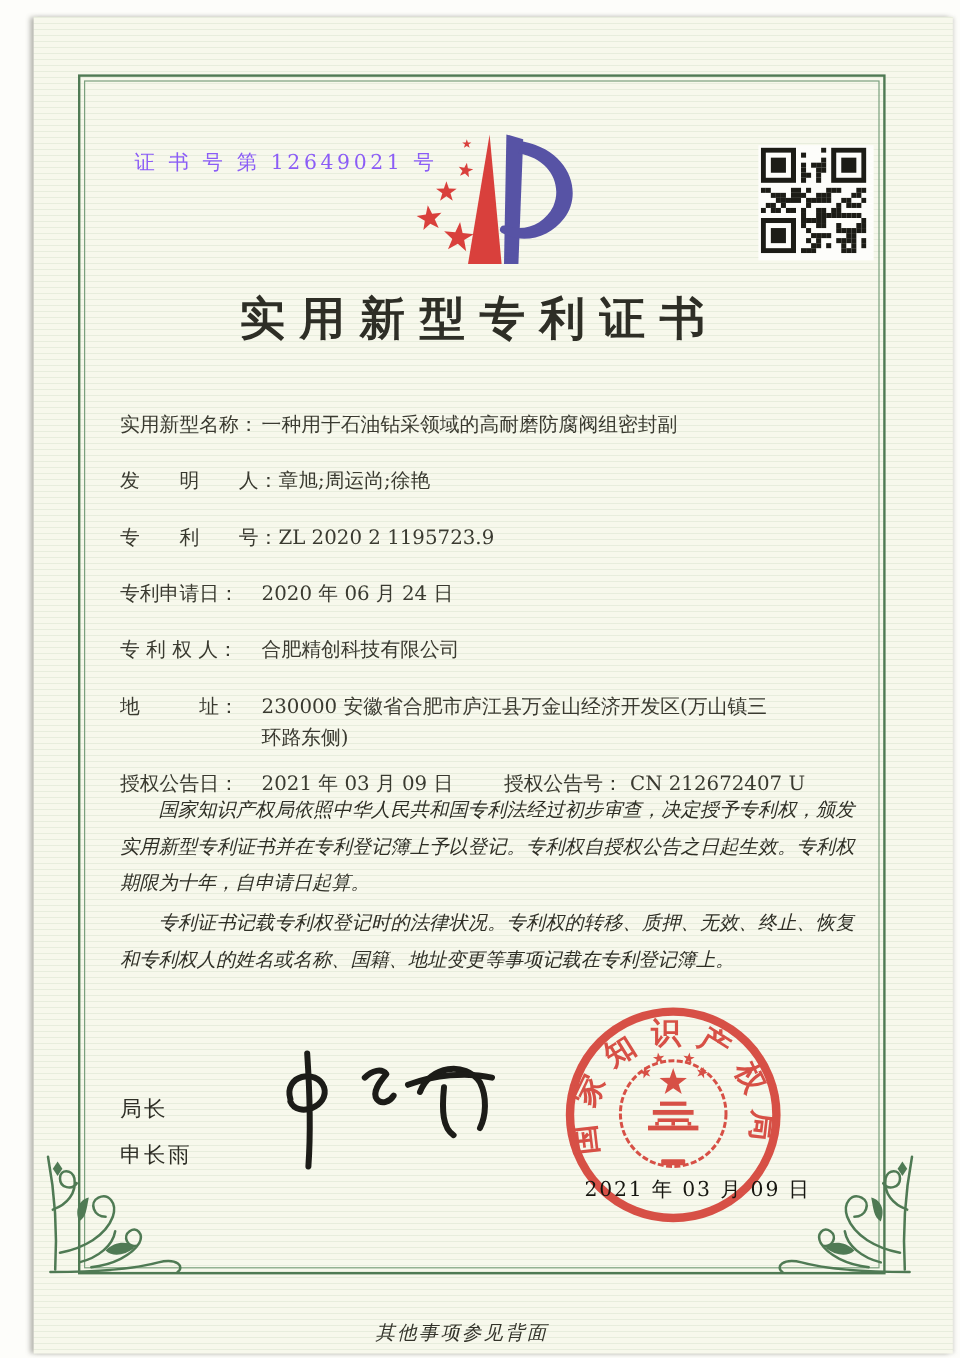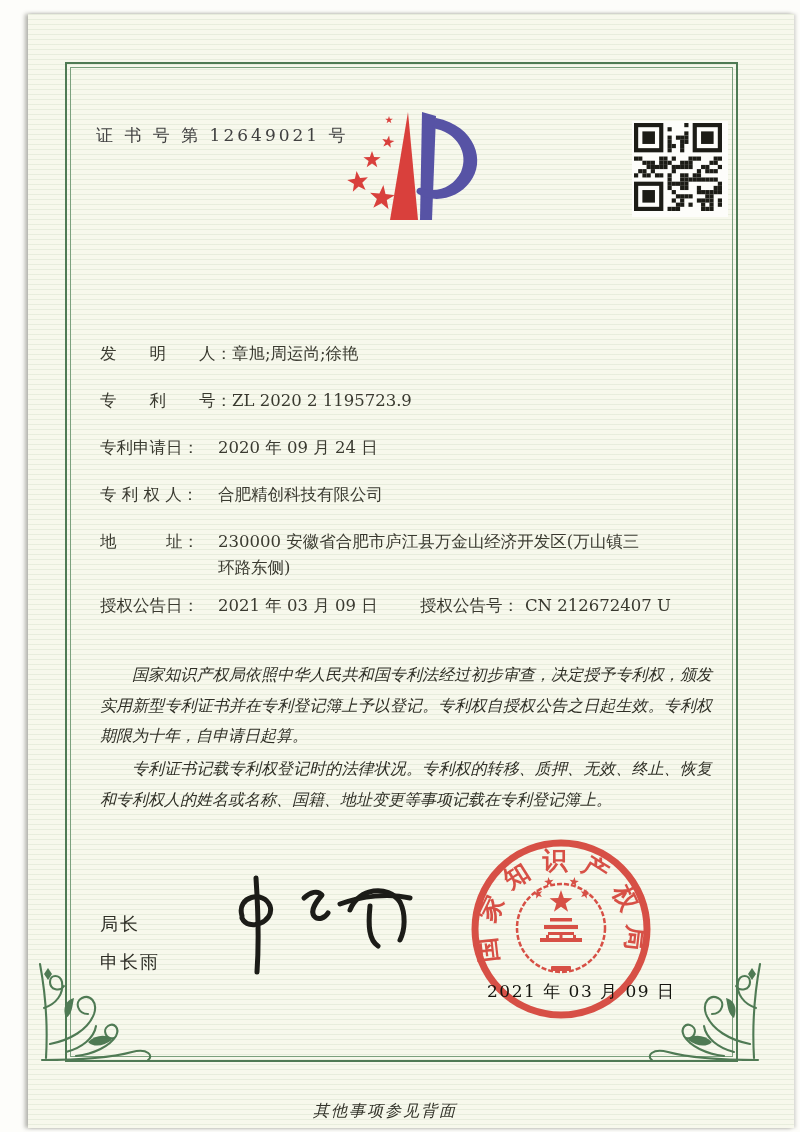--- a/index.html
+++ b/index.html
@@ -4,21 +4,21 @@
 <style>
   html,body{margin:0;padding:0;background:#e9e9e4;}
   .page{position:relative;width:800px;height:1132px;background:#fdfdfa;overflow:hidden;
         font-family:"DejaVu Serif","Liberation Serif",serif;color:#33332a;}
   .paper{position:absolute;left:28px;top:14px;right:6px;bottom:4px;background:#f7f8ec;
          background-image:repeating-linear-gradient(180deg, rgba(150,180,140,0.16) 0 1px, rgba(0,0,0,0) 1px 5px);
          box-shadow:-3px 0 4px rgba(90,90,80,.45), 2px 0 3px rgba(120,120,110,.25);}
   .frame-outer{position:absolute;left:65px;top:62px;width:669px;height:996px;
          border:2px solid #4f7a54;}
   .frame-inner{position:absolute;left:3px;top:3px;right:3px;bottom:3px;border:1px solid #7ba07e;}
-  .cert-no{position:absolute;left:96px;top:124px;font-size:17px;letter-spacing:3px;color:#404040;}
+  .cert-no{position:absolute;left:112px;top:124px;font-size:17px;letter-spacing:3px;color:#8b5cf6;}
   .logo{position:absolute;left:332px;top:108px;width:156px;height:130px;}
   .qr-wrap{position:absolute;left:632px;top:121px;width:92px;height:92px;background:#fdfdfa;padding:2px;}
   .title{position:absolute;left:65px;top:240px;width:669px;text-align:center;
          font-size:38px;font-weight:700;letter-spacing:12px;color:#2e2e26;}
   .fields{position:absolute;left:100px;top:341px;width:612px;font-size:16.5px;}
   .frow{display:flex;align-items:flex-start;margin-bottom:13px;line-height:1.55;min-height:34px;}
   .flabel{flex:0 0 118px;white-space:nowrap;color:#3a3a30;}
   .fvalue{flex:1;color:#3a3a30;max-width:440px;}
   .frow-double{position:relative;}
   .pair2{position:absolute;left:320px;top:0;display:flex;}
@@ -234,33 +234,38 @@
         <rect x="8" y="8" width="12" height="12" fill="#1c1c16"></rect>
         <rect x="56" y="0" width="28" height="28" fill="#1c1c16"></rect>
         <rect x="60" y="4" width="20" height="20" fill="#fdfdfa"></rect>
         <rect x="64" y="8" width="12" height="12" fill="#1c1c16"></rect>
         <rect x="0" y="56" width="28" height="28" fill="#1c1c16"></rect>
         <rect x="4" y="60" width="20" height="20" fill="#fdfdfa"></rect>
         <rect x="8" y="64" width="12" height="12" fill="#1c1c16"></rect>
       </svg>
   </div>
 
+  <div class="title">实用新型专利证书</div>
 
   <div class="fields">
+    <div class="frow">
+      <span class="flabel">实用新型名称：</span>
+      <span class="fvalue">一种用于石油钻采领域的高耐磨防腐阀组密封副</span>
+    </div>
     <div class="frow">
       <span class="flabel">发　　明　　人：</span>
       <span class="fvalue">章旭;周运尚;徐艳</span>
     </div>
     <div class="frow">
       <span class="flabel">专　　利　　号：</span>
       <span class="fvalue">ZL 2020 2 1195723.9</span>
     </div>
     <div class="frow">
       <span class="flabel">专利申请日：</span>
-      <span class="fvalue">2020 年 09 月 24 日</span>
+      <span class="fvalue">2020 年 06 月 24 日</span>
     </div>
     <div class="frow">
       <span class="flabel">专 利 权 人：</span>
       <span class="fvalue">合肥精创科技有限公司</span>
     </div>
     <div class="frow">
       <span class="flabel">地　　　址：</span>
       <span class="fvalue" style="max-width:426px;">230000 安徽省合肥市庐江县万金山经济开发区(万山镇三环路东侧)</span>
     </div>
     <div class="frow frow-double">

